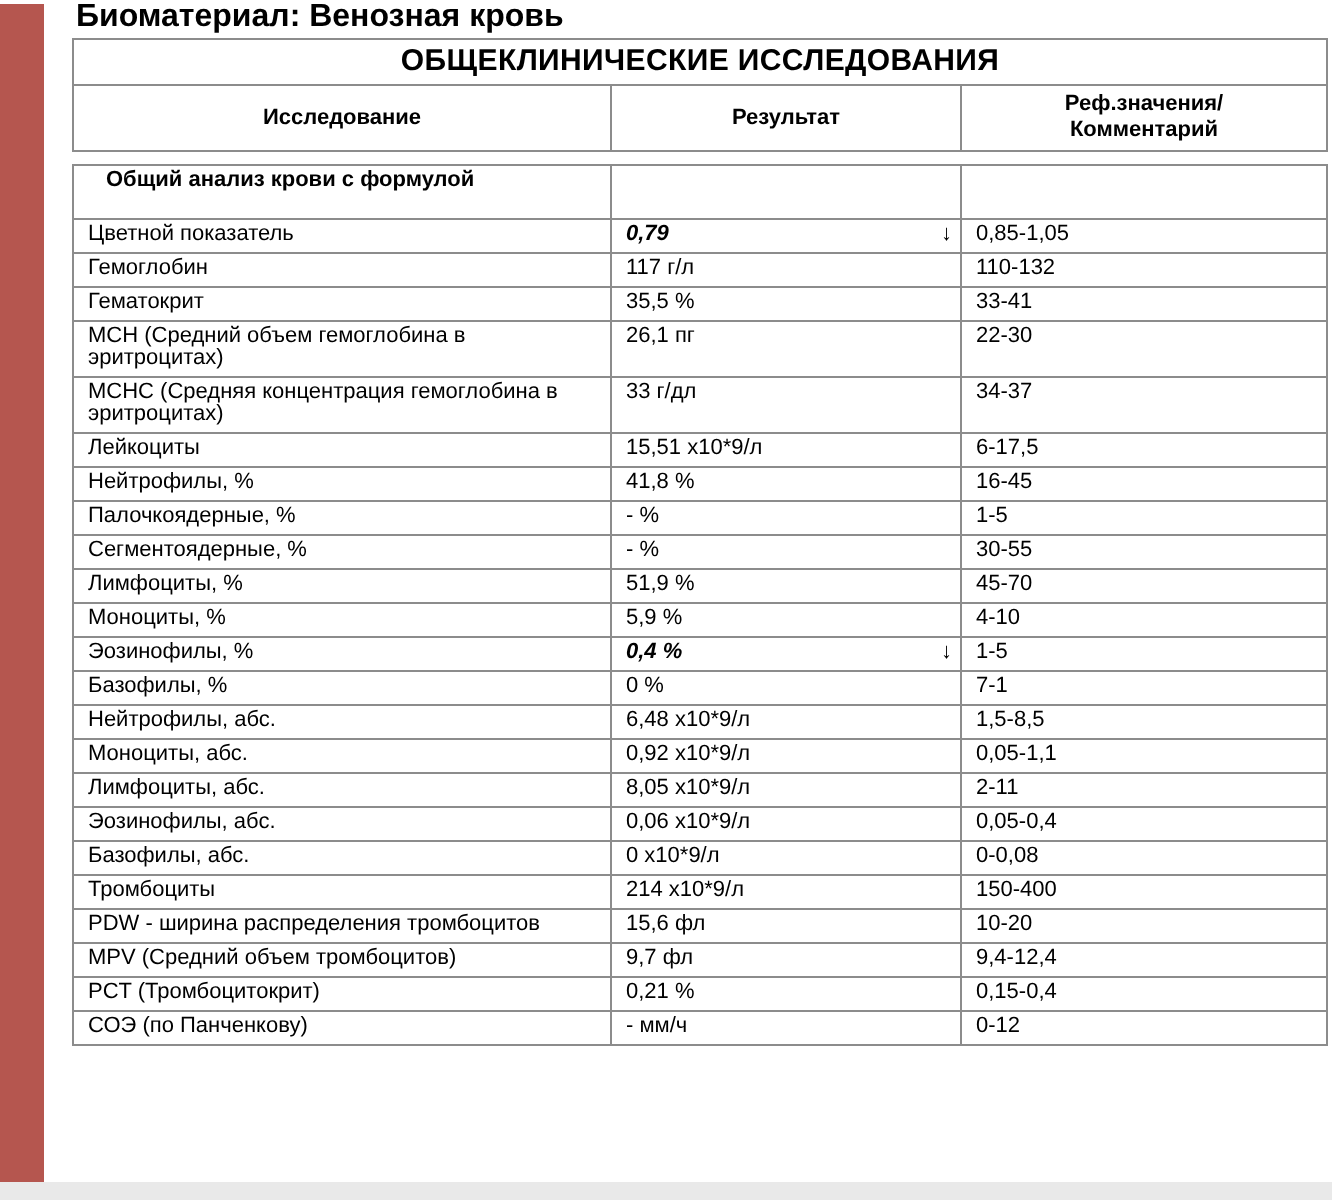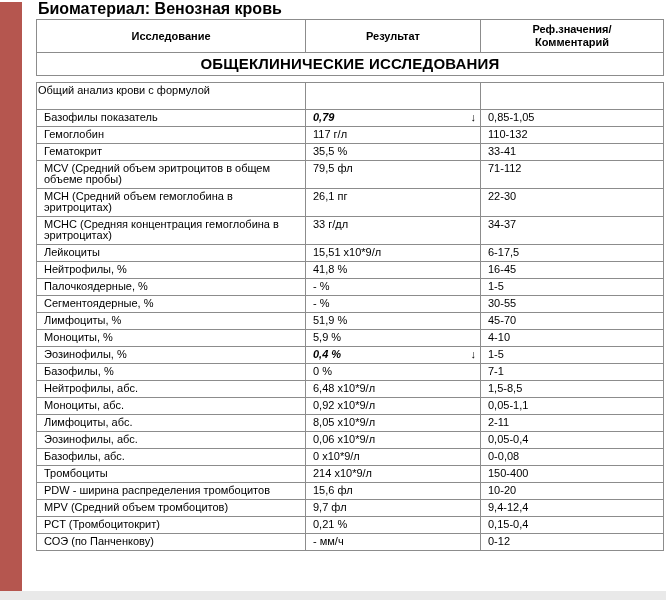--- a/index.html
+++ b/index.html
@@ -12,21 +12,21 @@
   .content { position:absolute; left:36px; top:2px; width:627px; }
   .biomaterial { font-size:16px; font-weight:bold; line-height:14px; margin:0 0 3px 2px; }
   table { border-collapse:collapse; width:627px; table-layout:fixed; }
   td, th { border:1px solid #8c8c8c; box-sizing:border-box; }
   col.c-name { width:269px; } col.c-res { width:175px; } col.c-ref { width:183px; }
   .title-cell { font-size:15px; font-weight:bold; text-align:center; padding:2px 0 3px; letter-spacing:.2px; }
   th { font-size:11px; font-weight:bold; text-align:center; vertical-align:middle;
        padding:3px 2px; line-height:13px; white-space:pre-line; }
   .body-table { margin-top:6px; }
   .body-table td { font-size:11px; line-height:11px; padding:2px 4px 3px 7px; vertical-align:top; }
-  .body-table td.group { font-weight:normal; padding-left:1px; padding-bottom:13px; }
+  .body-table td.group { font-weight:bold; padding-left:16px; padding-bottom:13px; }
   .body-table td.indent { }
   .body-table tr.tall td { }
   .res-cell { position:relative; }
   .flag { float:right; font-size:11px; font-weight:normal; font-style:normal; margin-left:3px; }
   .val-flagged { font-weight:bold; font-style:italic; }
 </style>
 </head>
 <body>
 
 <div class="red-bar" style="background: rgb(181, 86, 79);"></div>
@@ -36,62 +36,57 @@
   <div class="biomaterial">Биоматериал: Венозная кровь</div>
 
   <table class="header-table">
     <colgroup>
         <col class="c-name">
         <col class="c-res">
         <col class="c-ref">
       </colgroup>
     <tbody>
         <tr>
+      <td class="title-cell" colspan="3">ОБЩЕКЛИНИЧЕСКИЕ ИССЛЕДОВАНИЯ</td>
+    </tr>
+    <tr>
       <th>Исследование</th>
       <th>Результат</th>
       <th>Реф.значения/
 Комментарий</th>
-    </tr>
-    <tr>
-      <td class="title-cell" colspan="3">ОБЩЕКЛИНИЧЕСКИЕ ИССЛЕДОВАНИЯ</td>
     </tr>
   </tbody>
     </table>
 
   <table class="body-table">
     <colgroup>
         <col class="c-name">
         <col class="c-res">
         <col class="c-ref">
       </colgroup>
     <tbody>
         <tr>
           <td class="group">Общий анализ крови с формулой</td>
           <td></td>
           <td></td>
         </tr>
         <tr>
-          <td>Базофилы показатель</td>
+          <td>Цветной показатель</td>
           <td class="res-cell"><span class="flag">↓</span><span class="val-flagged">0,79</span></td>
           <td>0,85-1,05</td>
         </tr>
         <tr>
           <td>Гемоглобин</td>
           <td class="res-cell"><span class="val">117 г/л</span></td>
           <td>110-132</td>
         </tr>
         <tr>
           <td>Гематокрит</td>
           <td class="res-cell"><span class="val">35,5 %</span></td>
           <td>33-41</td>
-        </tr>
-        <tr>
-          <td>MCV (Средний объем эритроцитов в общем объеме пробы)</td>
-          <td class="res-cell"><span class="val">79,5 фл</span></td>
-          <td>71-112</td>
         </tr>
         <tr>
           <td>MCH (Средний объем гемоглобина в эритроцитах)</td>
           <td class="res-cell"><span class="val">26,1 пг</span></td>
           <td>22-30</td>
         </tr>
         <tr>
           <td>MCHC (Средняя концентрация гемоглобина в эритроцитах)</td>
           <td class="res-cell"><span class="val">33 г/дл</span></td>
           <td>34-37</td>

